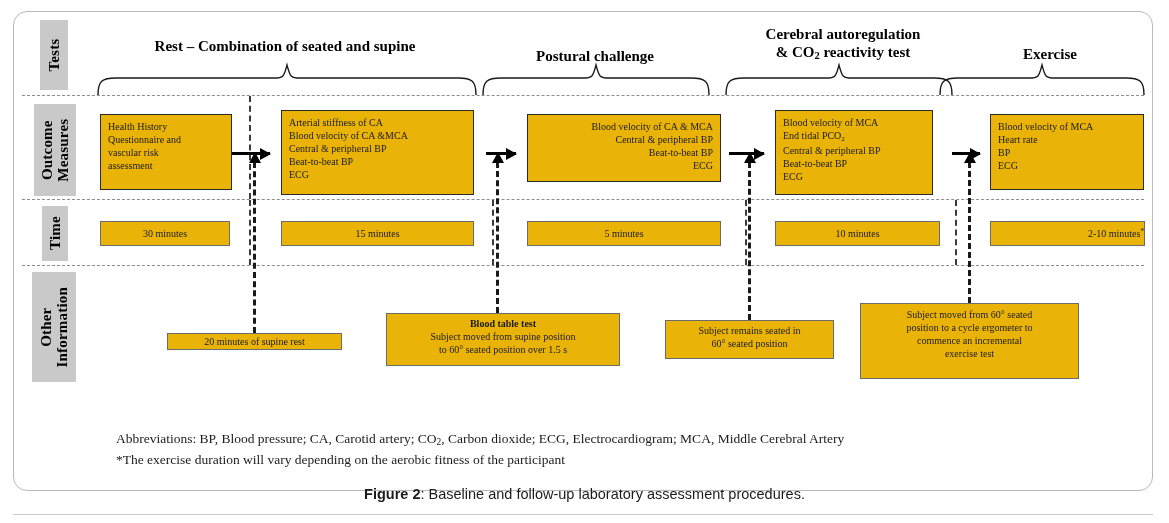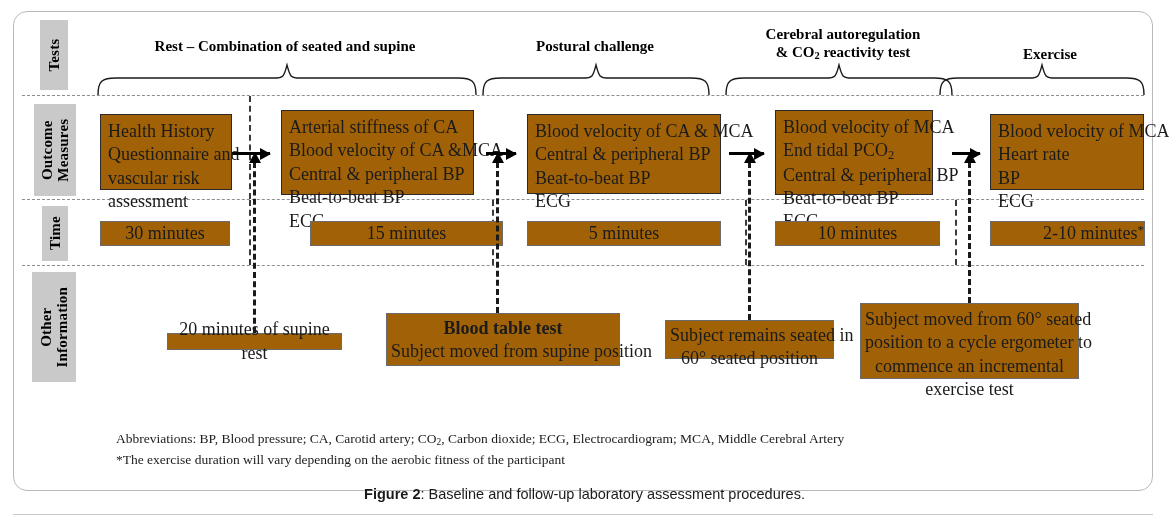--- a/index.html
+++ b/index.html
@@ -76,23 +76,23 @@
     font-weight:bold;
     font-size:15px;
     line-height:1.18;
     color:#000;
   }
 
   
   .box{
     position:absolute;
     box-sizing:border-box;
-    background:#a16207;
+    background:#eab308;
     border:1px solid #2a2a2a;
-    font-size:18px;
+    font-size:10px;
     line-height:1.30;
     color:#1b1b1b;
     padding:5px 7px;
   }
   .box.thin{ border:1px solid #6b6b6b; }
   .box.center{ text-align:center; display:flex;align-items:center;justify-content:center; }
   .box .ln{ display:block; white-space:nowrap; }
   .box .ctr{ width:100%; text-align:center; }
   .bold{ font-weight:bold; }
 
@@ -179,21 +179,21 @@
   <div class="rowlabel" style="left:42px; top:206px; width:26px; height:55px;">
     <span>Time</span>
   </div>
 
   <div class="rowlabel two" style="left:32px; top:272px; width:44px; height:110px;">
     <span>Other Information</span>
   </div>
 
   <div class="testhead" style="left:115px; top:38px; width:340px;">Rest – Combination of seated and supine</div>
 
-  <div class="testhead" style="left:500px; top:38px; width:190px;">Postural challenge</div>
+  <div class="testhead" style="left:500px; top:48px; width:190px;">Postural challenge</div>
 
   <div class="testhead" style="left:728px; top:26px; width:230px;">
     <span>Cerebral autoregulation</span><br>
     <span>&amp; CO</span><sub>2</sub><span> reactivity test</span>
   </div>
 
   <div class="testhead" style="left:955px; top:46px; width:190px;">Exercise</div>
 
   <svg class="brace" style="left:96px; top:62px;" width="382" height="34" viewBox="0 0 382 34">
     <path d="M2,33 C2,19 6,16 20,16 L178,16 C188,16 188,14 191,3 C194,14 194,16 204,16 L362,16 C376,16 380,19 380,33" fill="none" stroke="#1a1a1a" stroke-width="1.4"></path>
@@ -219,21 +219,21 @@
   </div>
 
   <div class="box" style="left:281px; top:110px; width:193px; height:85px;">
     <span class="ln">Arterial stiffness of CA</span>
     <span class="ln">Blood velocity of CA &amp;MCA</span>
     <span class="ln">Central &amp; peripheral BP</span>
     <span class="ln">Beat-to-beat BP</span>
     <span class="ln">ECG</span>
   </div>
 
-  <div class="box" style="left:527px; top:114px; width:194px; height:80px;">
+  <div class="box" style="left:527px; top:114px; width:194px; height:68px;text-align:right;">
     <span class="ln">Blood velocity of CA &amp; MCA</span>
     <span class="ln">Central &amp; peripheral BP</span>
     <span class="ln">Beat-to-beat BP</span>
     <span class="ln">ECG</span>
   </div>
 
   <div class="box" style="left:775px; top:110px; width:158px; height:85px;">
     <span class="ln">Blood velocity of MCA</span>
     <span class="ln"><span>End tidal PCO</span><sub>2</sub></span>
     <span class="ln">Central &amp; peripheral BP</span>
@@ -249,40 +249,41 @@
   </div>
 
   <div class="arrow" style="left:232px; top:152px; width:38px;"></div>
   <div class="arrow" style="left:486px; top:152px; width:30px;"></div>
   <div class="arrow" style="left:729px; top:152px; width:35px;"></div>
   <div class="arrow" style="left:952px; top:152px; width:28px;"></div>
 
   <div class="box thin center" style="left:100px; top:221px; width:130px; height:25px; padding:4px;">
     <span>30 minutes</span>
   </div>
-  <div class="box thin center" style="left:281px; top:221px; width:193px; height:25px; padding:0;margin-left:29px;">
+  <div class="box thin center" style="left:281px; top:221px; width:193px; height:25px; padding:0;">
     <span>15 minutes</span>
   </div>
   <div class="box thin center" style="left:527px; top:221px; width:194px; height:25px; padding:0;">
     <span>5 minutes</span>
   </div>
   <div class="box thin center" style="left:775px; top:221px; width:165px; height:25px; padding:0;text-align:center;">
     <span>10 minutes</span>
   </div>
   <div class="box thin center" style="left:990px; top:221px; width:155px; height:25px; padding:0;justify-content:flex-end;">
     <span><span>2-10 minutes</span><sup>*</sup></span>
   </div>
 
   <div class="box thin center" style="left:167px; top:333px; width:175px; height:17px; padding:0;">
     <span>20 minutes of supine rest</span>
   </div>
 
   <div class="box thin" style="left:386px; top:313px; width:234px; height:53px; padding:3px 4px;">
     <span class="ln ctr bold">Blood table test</span>
     <span class="ln ctr">Subject moved from supine position</span>
+    <span class="ln ctr">to 60° seated position over 1.5 s</span>
   </div>
 
   <div class="box thin" style="left:665px; top:320px; width:169px; height:39px; padding:3px 4px;">
     <span class="ln ctr">Subject remains seated in</span>
     <span class="ln ctr">60° seated position</span>
   </div>
 
   <div class="box thin" style="left:860px; top:303px; width:219px; height:76px; padding:4px 4px;">
     <span class="ln ctr">Subject moved from 60° seated</span>
     <span class="ln ctr">position to a cycle ergometer to</span>

